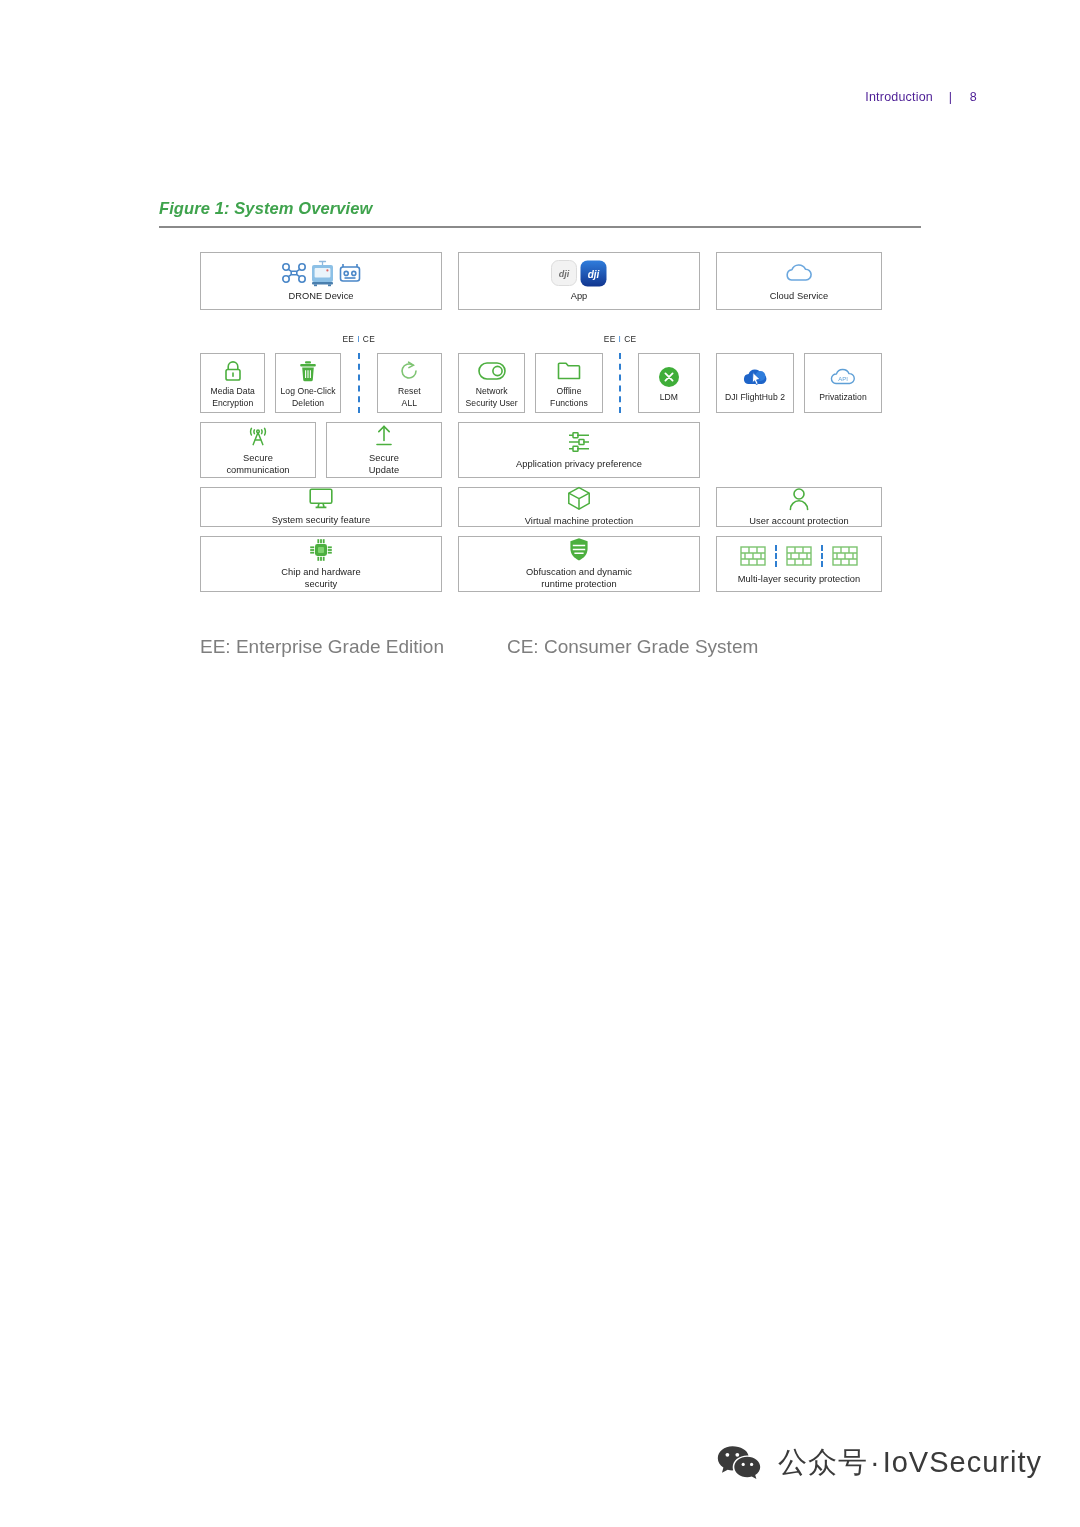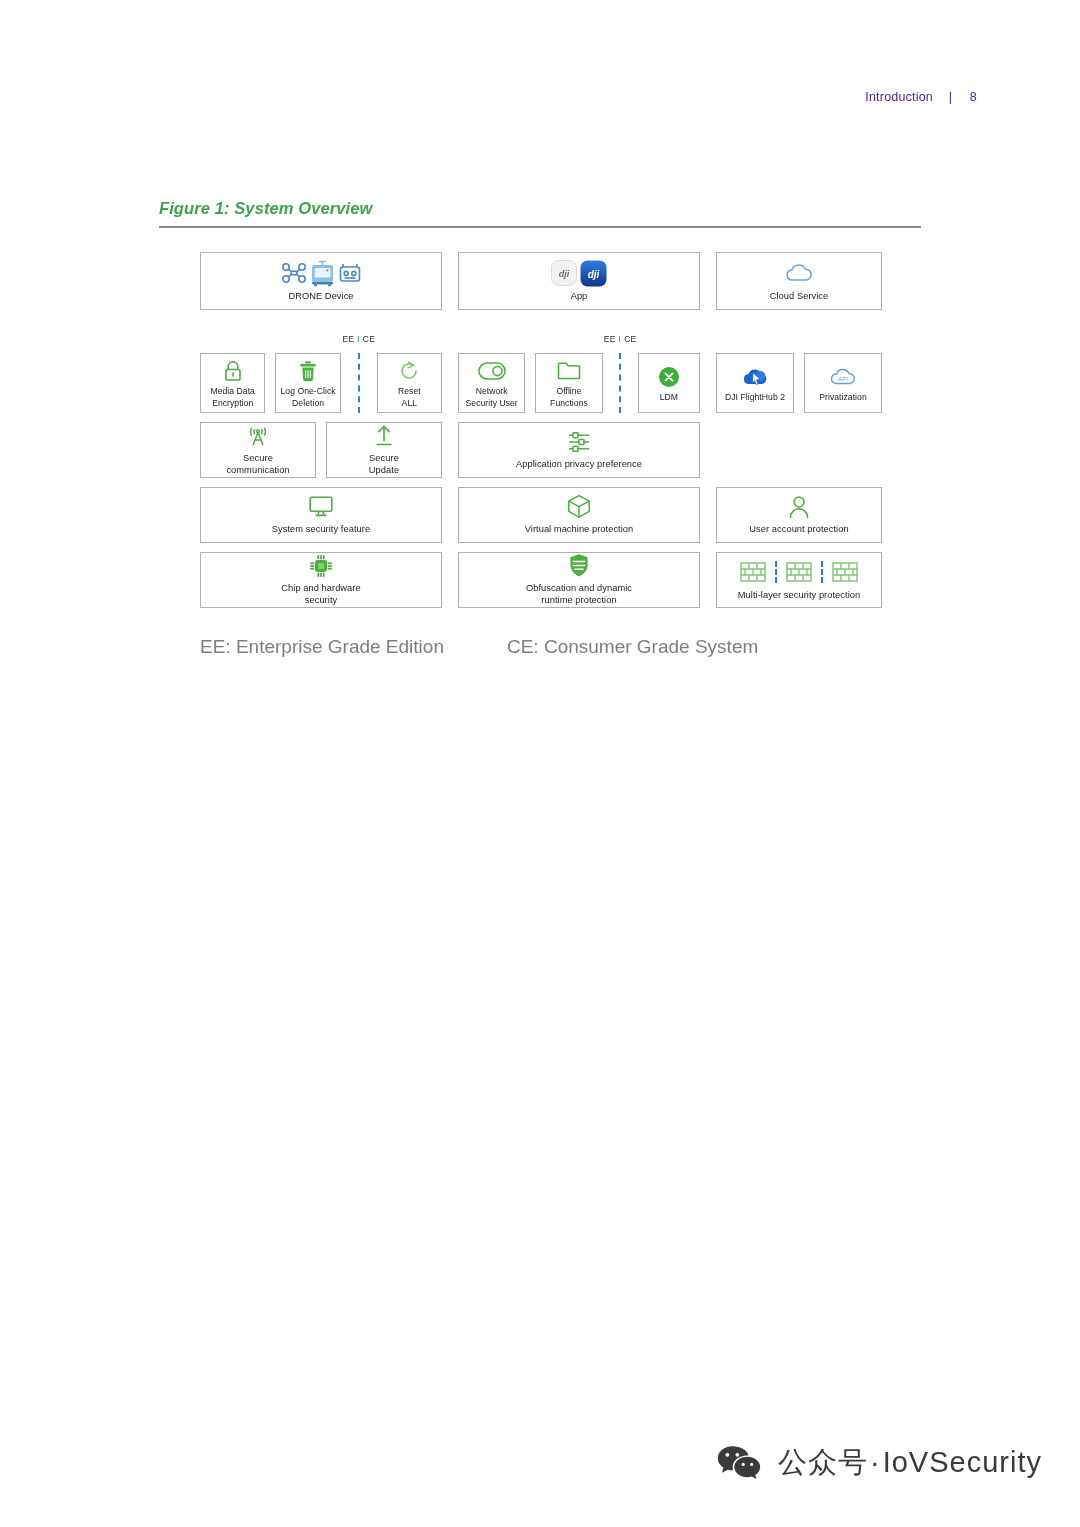--- a/index.html
+++ b/index.html
@@ -67,21 +67,21 @@
   .eece .dash{width:0;height:60px;border-left:2px dashed #2f7fd1;}
   .eece-cap{position:absolute;top:-1px;left:50%;transform:translateX(-50%);
             white-space:nowrap;font-size:8.4px;color:#2b2b2b;letter-spacing:.3px;}
   .eece-cap i{font-style:normal;color:#2f7fd1;padding:0 3px;}
 
   .r2{align-items:flex-end;}
   .r2 .grp{padding-top:16px;}
 
   
   .r3 .box{height:56px;}
-  .r4 .box{height:56px;}
+  .r4 .box{height:40px;}
   .r5 .box{height:56px;}
   .box .ico{height:24px;display:flex;align-items:center;justify-content:center;margin-bottom:4px;}
 
   .split2{display:flex;gap:10px;}
   .split2 .box{flex:1;}
 
   .bricks{display:flex;align-items:center;gap:0;height:26px;margin-bottom:4px;}
   .bricks .bdash{width:0;height:22px;border-left:2px dashed #2f7fd1;margin:0 9px;}
 
   

